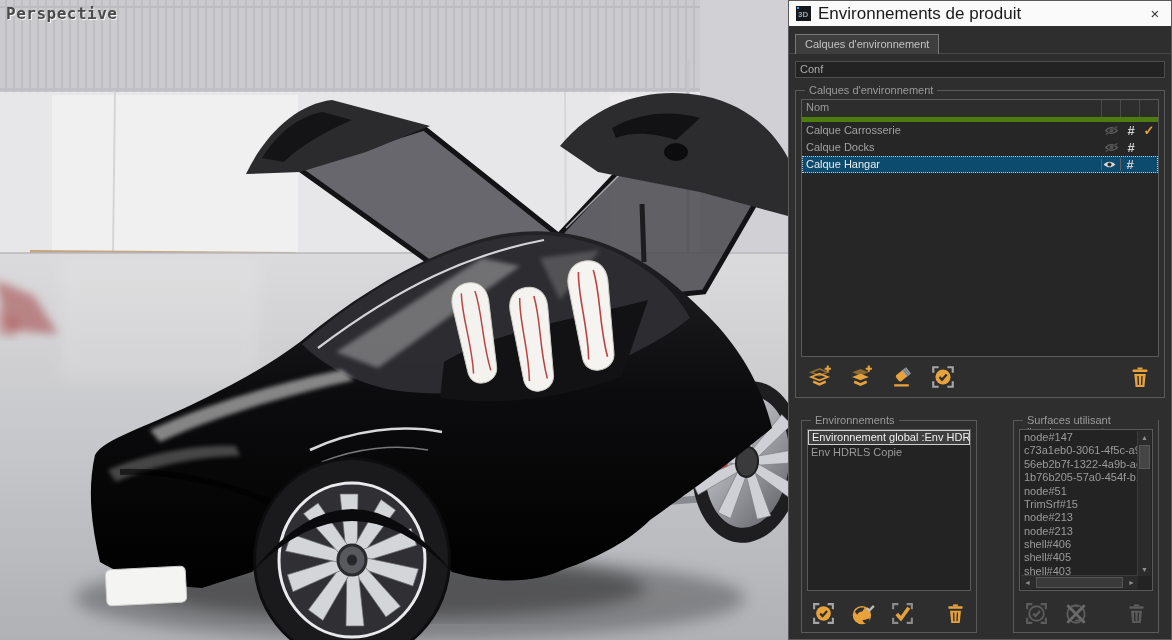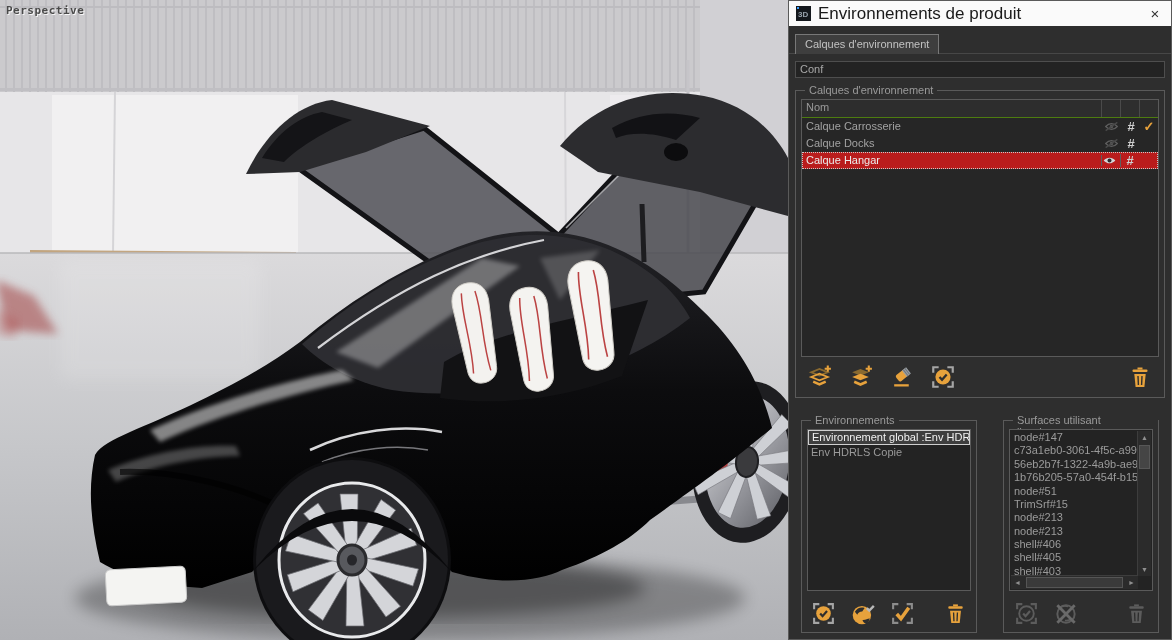--- a/index.html
+++ b/index.html
@@ -1,50 +1,50 @@
 <!DOCTYPE html>
 <html><head>
 <meta charset="utf-8">
 <style>
   html,body{margin:0;padding:0;background:#1b1b1b;}
   .stage{position:relative;width:1172px;height:640px;overflow:hidden;font-family:"Liberation Sans",sans-serif;}
   
   .viewport{position:absolute;left:0;top:0;width:788px;height:640px;background:#c9c9cc;overflow:hidden;}
-  .vp-label{position:absolute;left:6px;top:4px;font-family:"DejaVu Sans Mono",monospace;font-size:11px;font-weight:bold;
+  .vp-label{position:absolute;left:6px;top:4px;font-family:"DejaVu Sans Mono",monospace;font-size:16px;font-weight:bold;
     color:#4a4a4a;text-shadow:1px 1px 0 rgba(255,255,255,.85);letter-spacing:.5px;}
   
   .panel{position:absolute;left:788px;top:0;width:384px;height:640px;box-sizing:border-box;
     background:#2e2e2e;border:1px solid #5a5a5a;display:flex;flex-direction:column;font-size:11px;color:#9c9c9c;}
   .titlebar{height:25px;flex:0 0 25px;background:#fafafa;display:flex;align-items:center;gap:7px;padding:0 7px;}
   .titlebar .win-title{color:#1a1a1a;font-size:17px;flex:1;}
   .close-btn{color:#333;font-size:15px;line-height:15px;width:18px;text-align:center;cursor:default;}
   .tabs{display:flex;gap:2px;padding:7px 6px 0 6px;border-bottom:1px solid #474747;}
   .tab{padding:3px 9px 4px;background:#343434;border:1px solid #4f4f4f;border-bottom:none;color:#a6a6a6;margin-bottom:0;}
   .tab.active{background:#3e3e3e;border-color:#787878;color:#c2c2c2;position:relative;top:1px;}
   .conf-input{margin:7px 6px 2px;height:15px;background:#232323;border:1px solid #4e4e4e;color:#a8a8a8;
     font:11px "Liberation Sans",sans-serif;padding:0 4px;outline:none;}
   .groupbox{position:relative;border:1px solid #5a5a5a;margin:10px 6px 0;padding:8px 5px 5px;box-sizing:border-box;}
   .groupbox>.legend{position:absolute;top:-7px;left:9px;background:#2e2e2e;padding:0 4px;color:#9a9a9a;}
   .gb-layers{height:312px;display:flex;flex-direction:column;}
   .layer-box{flex:1;border:1px solid #5a5a5a;background:#262626;display:flex;flex-direction:column;overflow:hidden;}
-  .lt-head{display:flex;height:17px;flex:0 0 17px;background:#2d2d2d;border-bottom:1px solid #4d7c0f;}
+  .lt-head{display:flex;height:17px;flex:0 0 17px;background:#2d2d2d;border-bottom:5px solid #4d7c0f;}
   .lt-head .hname{flex:1;padding:1px 4px;border-right:1px solid #4a4a4a;color:#9a9a9a;}
   .lt-head .hcell{width:18px;border-right:1px solid #4a4a4a;background:#2e2e2e;}
   .lt-head .hcell:last-child{border-right:none;}
   .lrow{display:flex;align-items:center;height:17px;flex:0 0 17px;color:#a2a2a2;}
   .lrow .rname{flex:1;padding:0 4px;white-space:nowrap;overflow:hidden;}
   .lrow .cell{width:18px;text-align:center;flex:0 0 18px;}
-  .lrow.selected{background:#b91c1c;color:#ececec;outline:1px dotted #c9c9c9;outline-offset:-1px;}
+  .lrow.selected{background:#0c4a6e;color:#ececec;outline:1px dotted #c9c9c9;outline-offset:-1px;}
   .lrow.selected .cell{border-left:1px solid #5e5e5e;}
   .hash{font-weight:bold;font-size:13px;color:#cfcfcf;line-height:13px;}
   .chk{color:#E7A23C;font-weight:bold;font-size:13px;}
   .tbar{display:flex;align-items:center;gap:15px;padding:7px 6px 2px;}
   .tbar .spacer{flex:1;}
   .icon-btn{width:26px;height:26px;display:flex;align-items:center;justify-content:center;}
-  .bottom-row{display:flex;gap:14px;margin:12px 6px 6px;height:226px;}
+  .bottom-row{display:flex;gap:24px;margin:12px 6px 6px;height:226px;}
   .gb-env{width:176px;flex:0 0 176px;display:flex;flex-direction:column;}
   .gb-srf{flex:1;display:flex;flex-direction:column;}
   .listbox{border:1px solid #5a5a5a;background:#232323;height:160px;overflow:hidden;position:relative;}
   .env-item{height:15px;line-height:15px;padding:0 3px;color:#9a9a9a;white-space:nowrap;overflow:hidden;}
   .env-item.selected{background:#3e3e3e;color:#f0f0f0;border:1px solid #cfcfcf;height:13px;line-height:13px;}
   .srf-list{position:absolute;left:1px;top:1px;right:14px;bottom:14px;overflow:hidden;border-radius:6px;}
   .srf-item{height:13.4px;line-height:13.5px;padding:0 3px;color:#9b9b9b;white-space:nowrap;}
   .vsb{position:absolute;top:1px;right:1px;bottom:14px;width:13px;background:#2b2b2b;border-left:1px solid #3d3d3d;}
   .hsb{position:absolute;left:1px;right:14px;bottom:1px;height:13px;background:#2b2b2b;border-top:1px solid #3d3d3d;display:flex;align-items:center;}
   .sb-arrow{color:#8f8f8f;font-size:7px;width:13px;height:13px;display:flex;align-items:center;justify-content:center;}

